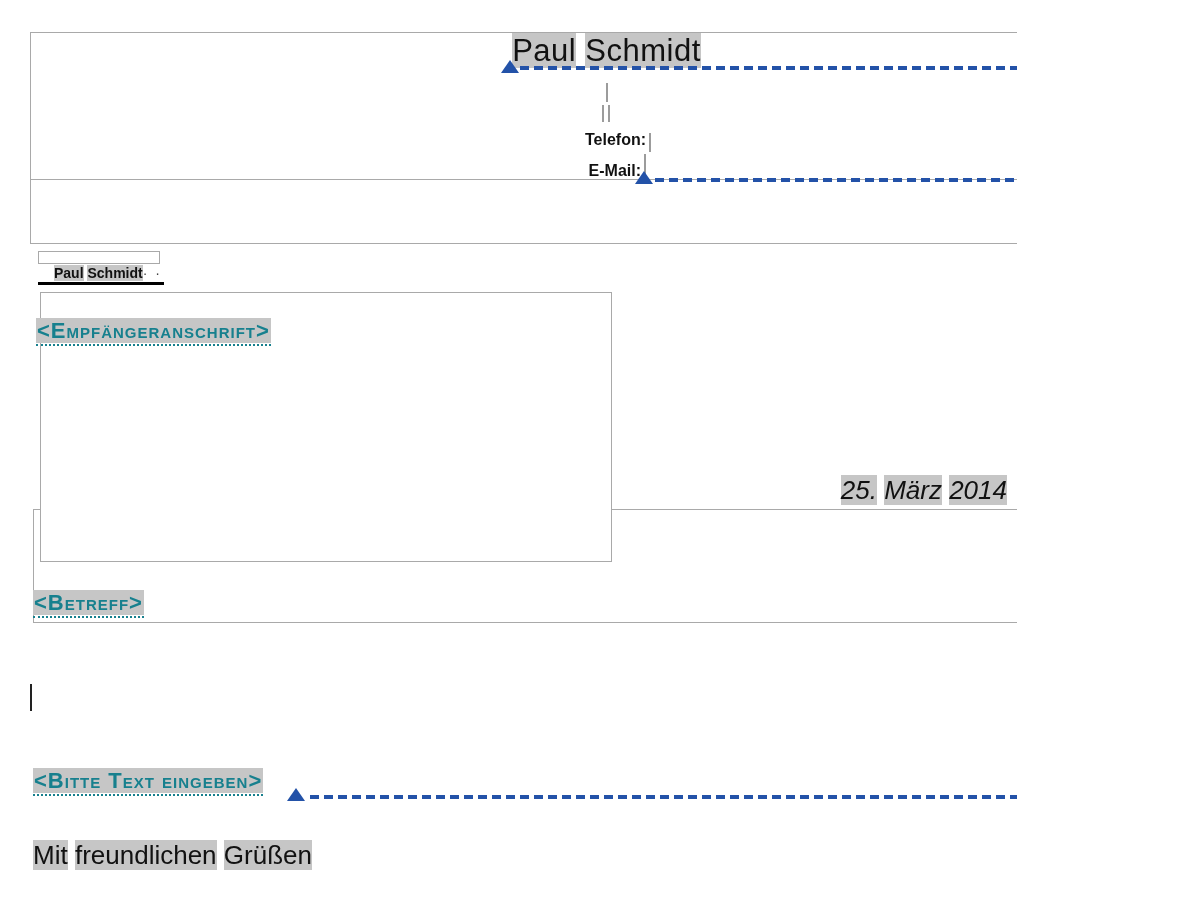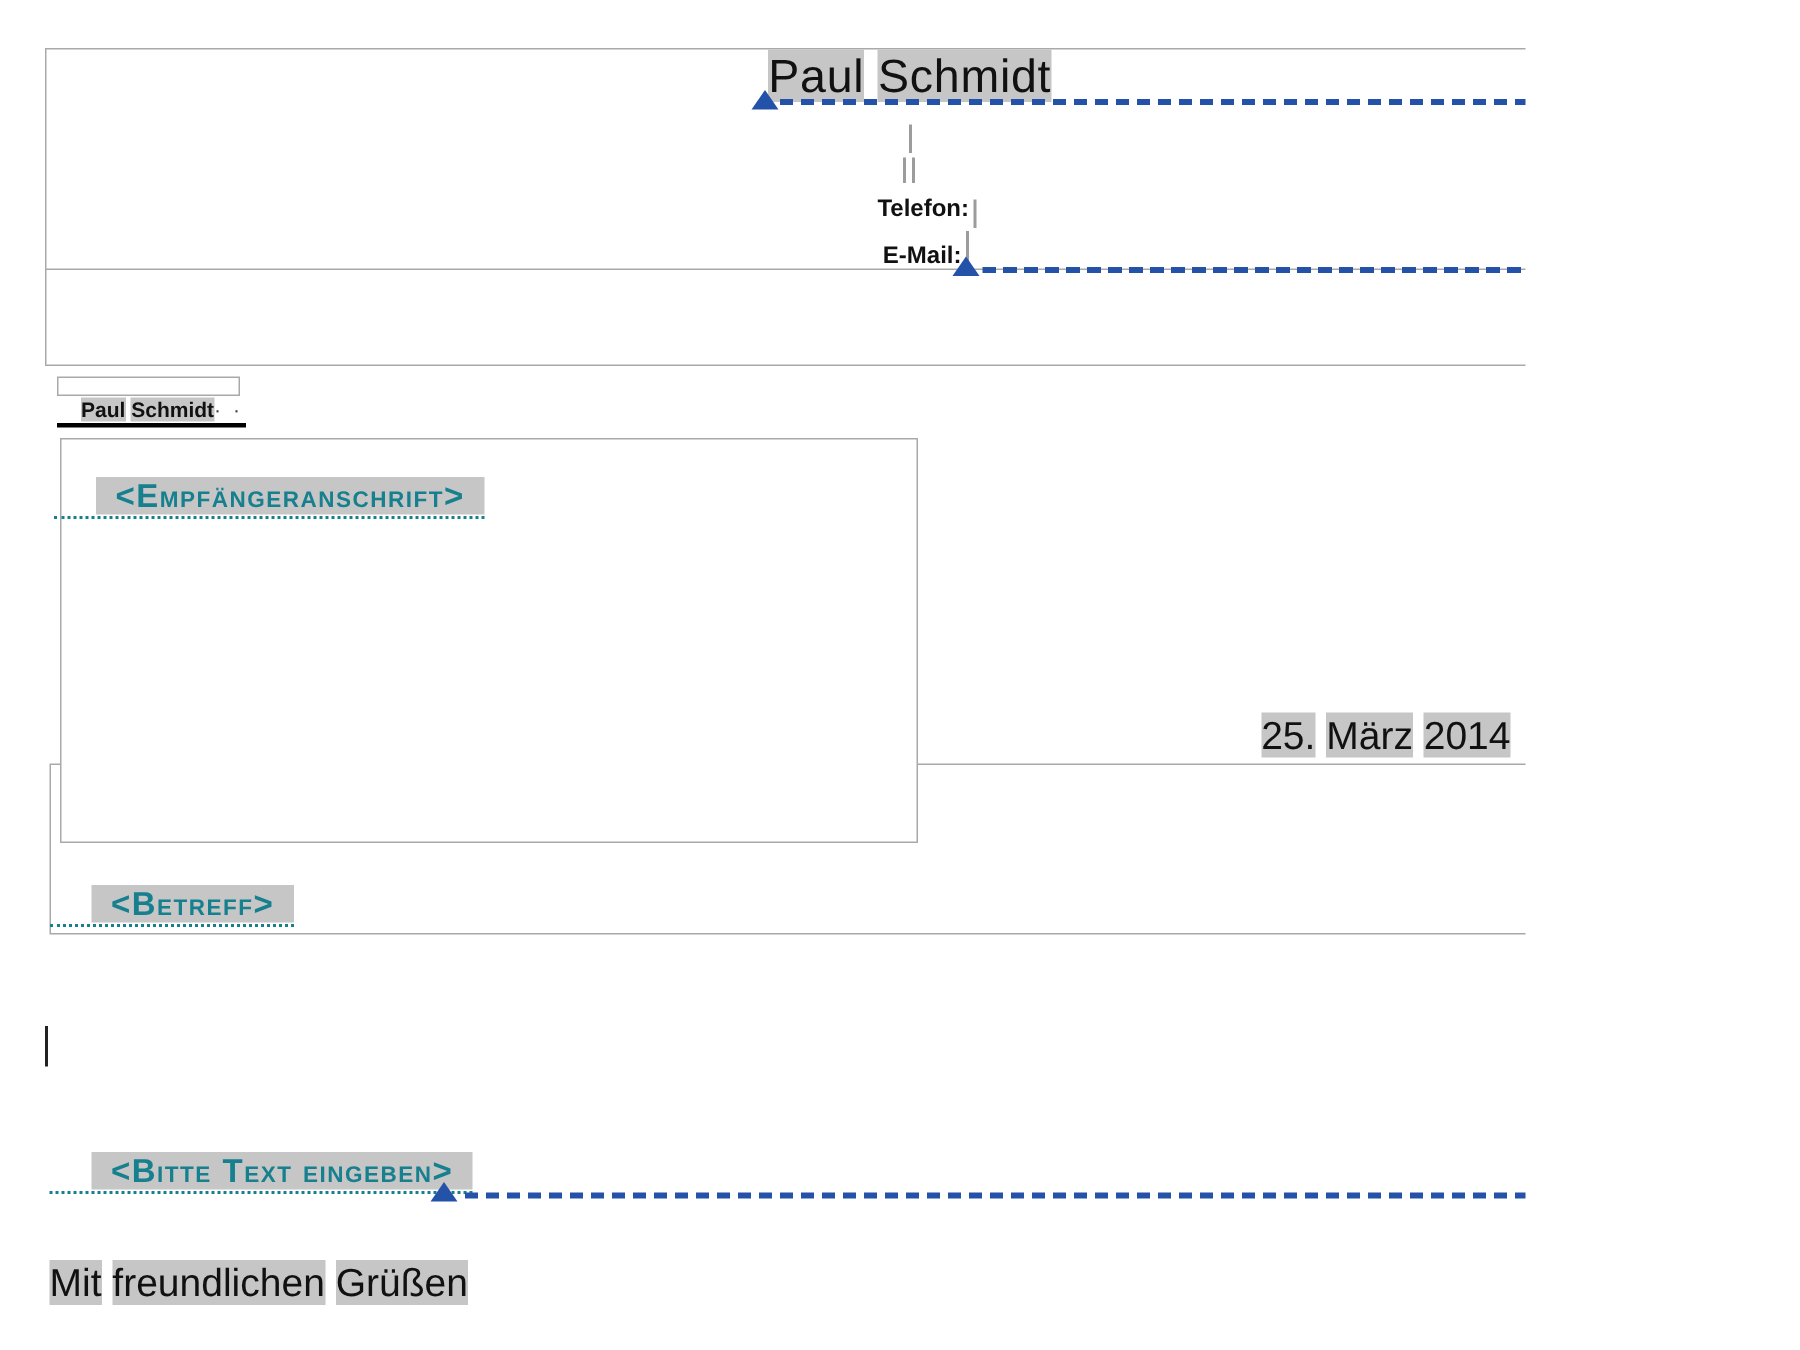--- a/index.html
+++ b/index.html
@@ -25,21 +25,21 @@
   
   .hl { background:var(--highlight,#c6c6c6); }
 
   
   .placeholder {
     position:absolute; z-index:3; white-space:nowrap;
     color:var(--teal,#17808e); font-variant:small-caps; font-weight:bold;
     font-size:22px; letter-spacing:1px; line-height:1.1;
     border-bottom:2px dotted var(--teal,#17808e); padding-bottom:1px;
   }
-  .placeholder .hl-full { background:var(--highlight,#c6c6c6); padding:0 13px;margin-left:28px; }
+  .placeholder .hl-full { background:var(--highlight,#c6c6c6); padding:0 1px; }
 
   
   .tri {
     position:absolute; width:0; height:0; z-index:4;
     border-left:9px solid transparent; border-right:9px solid transparent;
     border-bottom:13px solid var(--blue,#2352a8);
   }
   .dash {
     position:absolute; height:4px; z-index:4;
     background:repeating-linear-gradient(90deg, var(--blue,#2352a8) 0 9px, transparent 9px 14px);
@@ -57,21 +57,21 @@
 
   
   .sender-line {
     position:absolute; left:38px; top:265px; min-width:123px; z-index:3;
     font-size:14px; font-weight:bold; white-space:nowrap;
     border-bottom:3px solid #000; padding:0 2px 1px 16px;
   }
   .sender-line .marks { font-weight:normal; color:#444; letter-spacing:2px; }
 
   .bodytext { position:absolute; font-size:26px; white-space:nowrap; z-index:3; }
-  .datetext { position:absolute; right:10px; top:475px; font-size:26px; white-space:nowrap; z-index:3; }
+  .datetext { position:absolute; right:10px; top:475px; font-size:26px; white-space:nowrap; z-index:3;font-style:italic; }
 </style>
 </head>
 <body>
 
 <div class="page">
 
   <div class="frame" style="left:30px; top:32px; width:1153px; height:212px;"></div>
   <div class="hdivider" style="left:30px; top:179px; width:1153px;"></div>
 
   <div class="headline hl-words"><span class="hl">Paul</span> <span class="hl">Schmidt</span></div>

